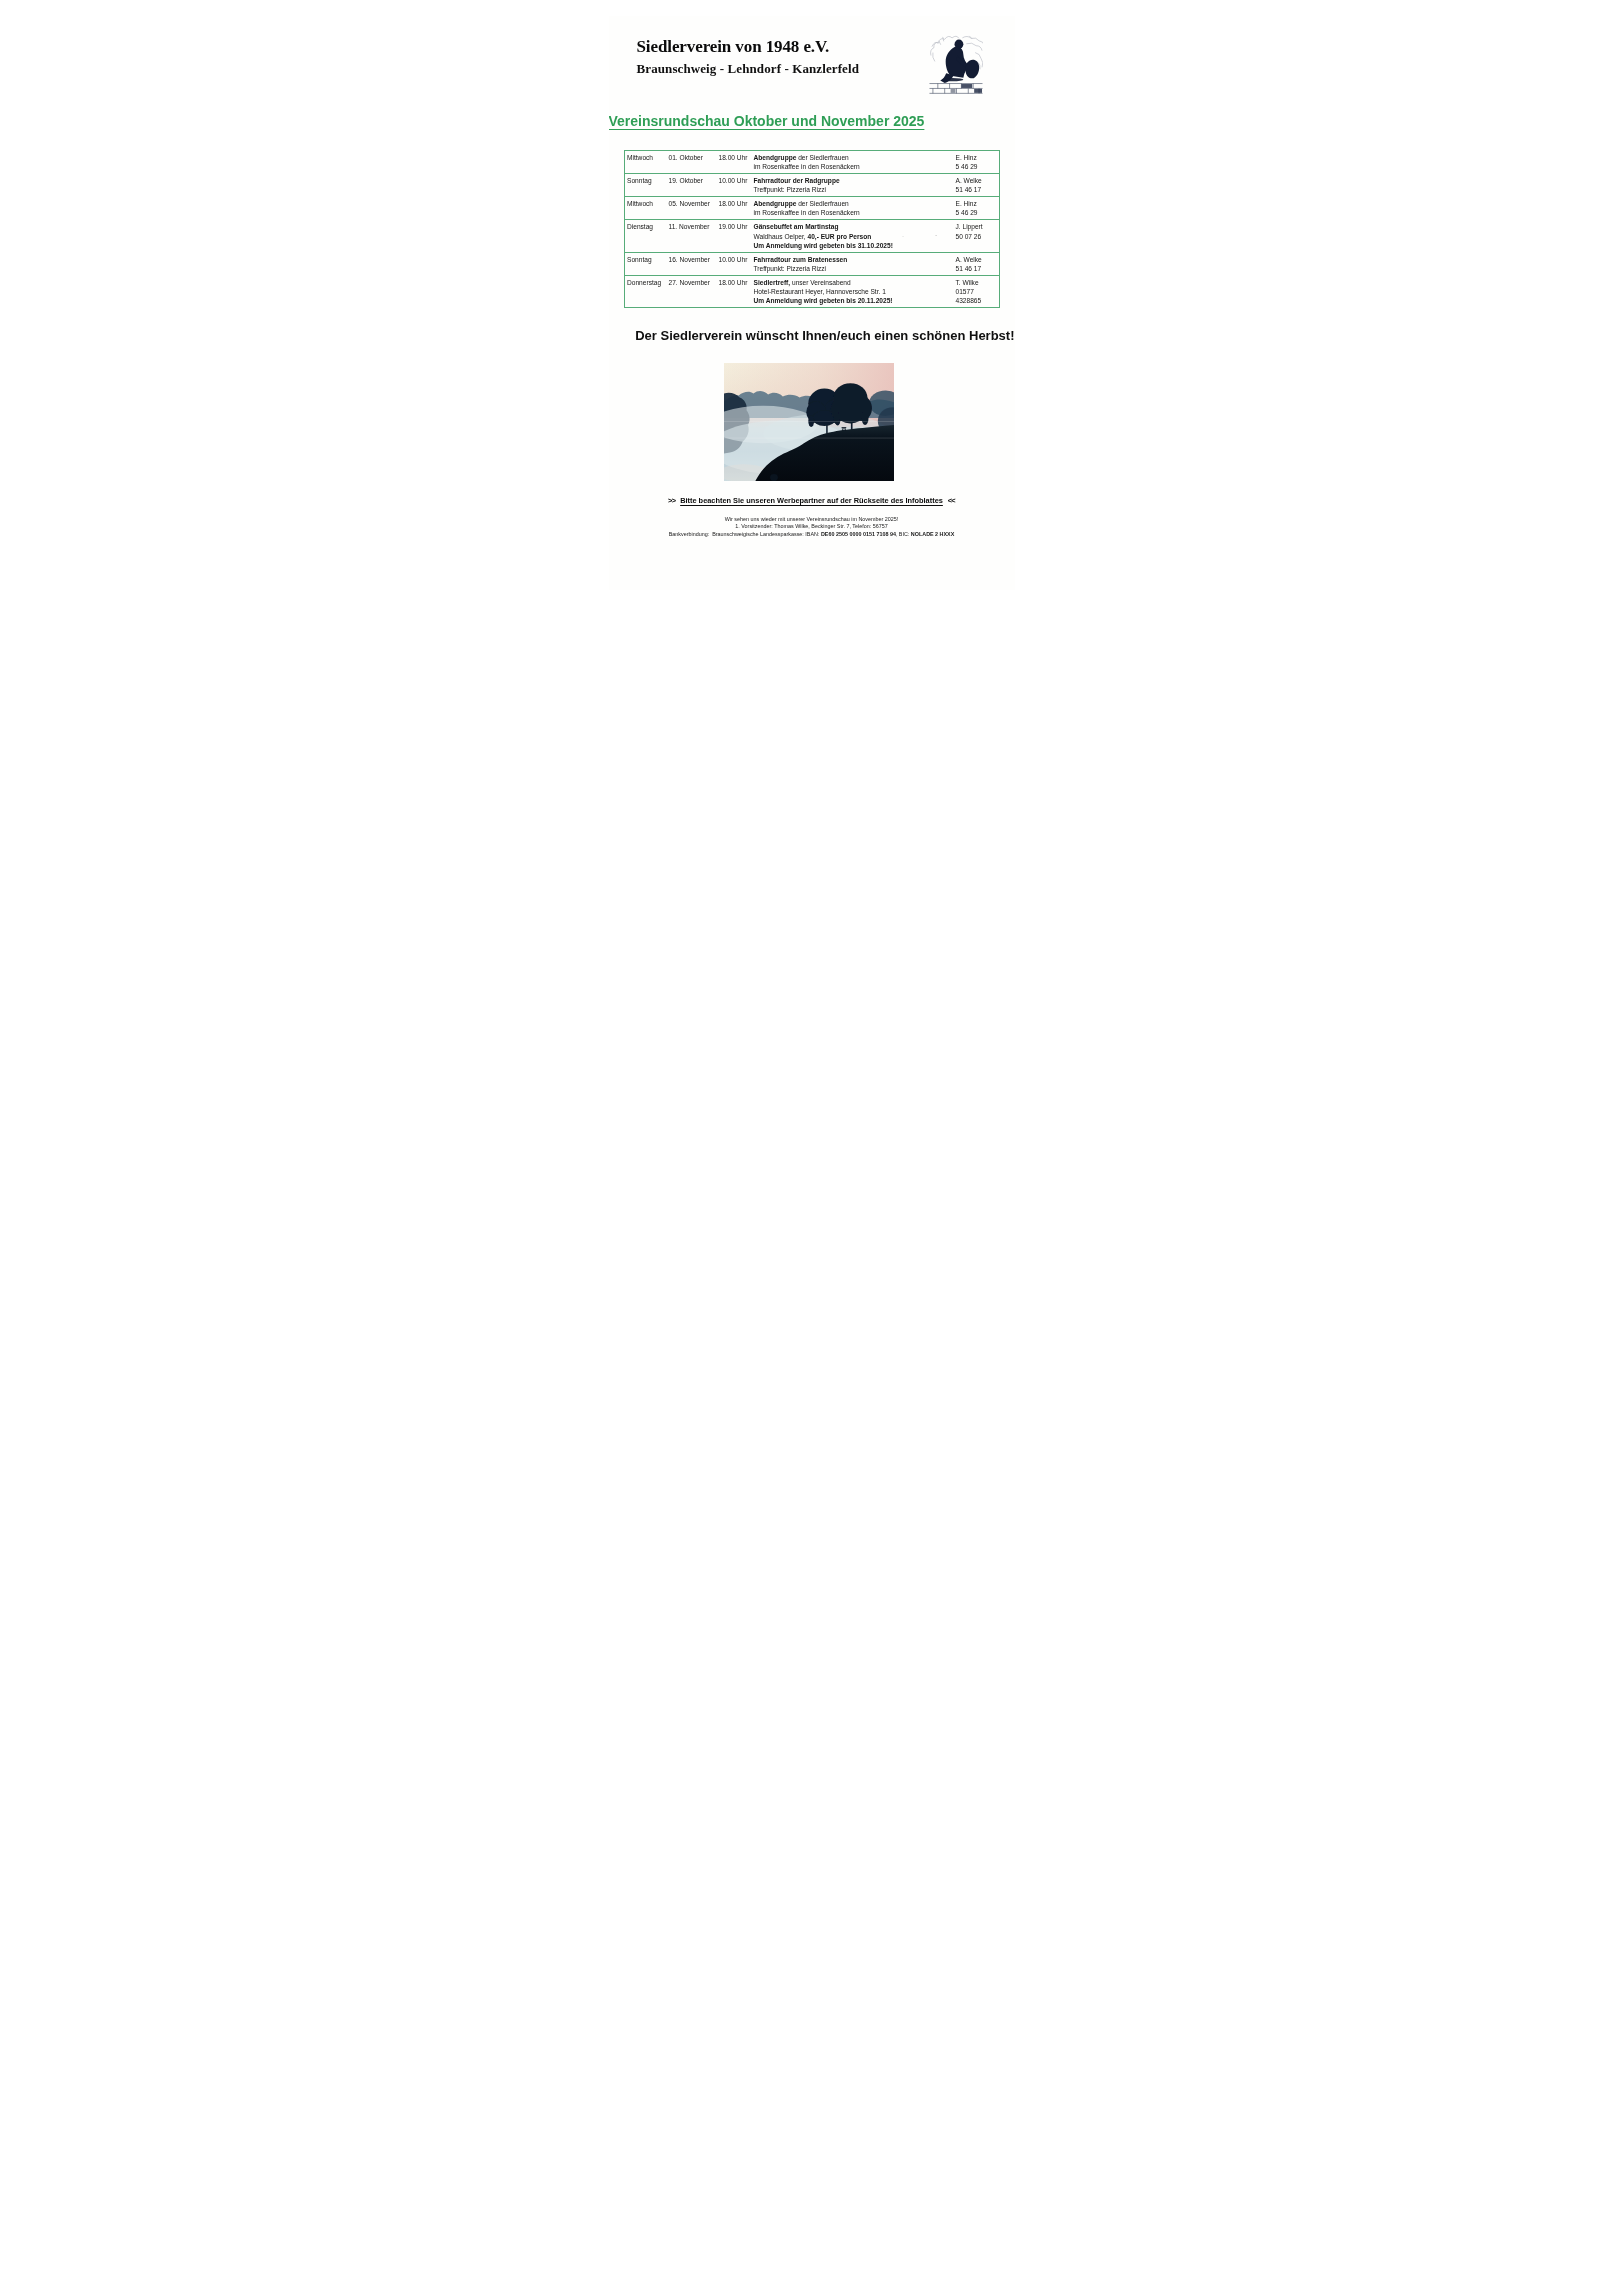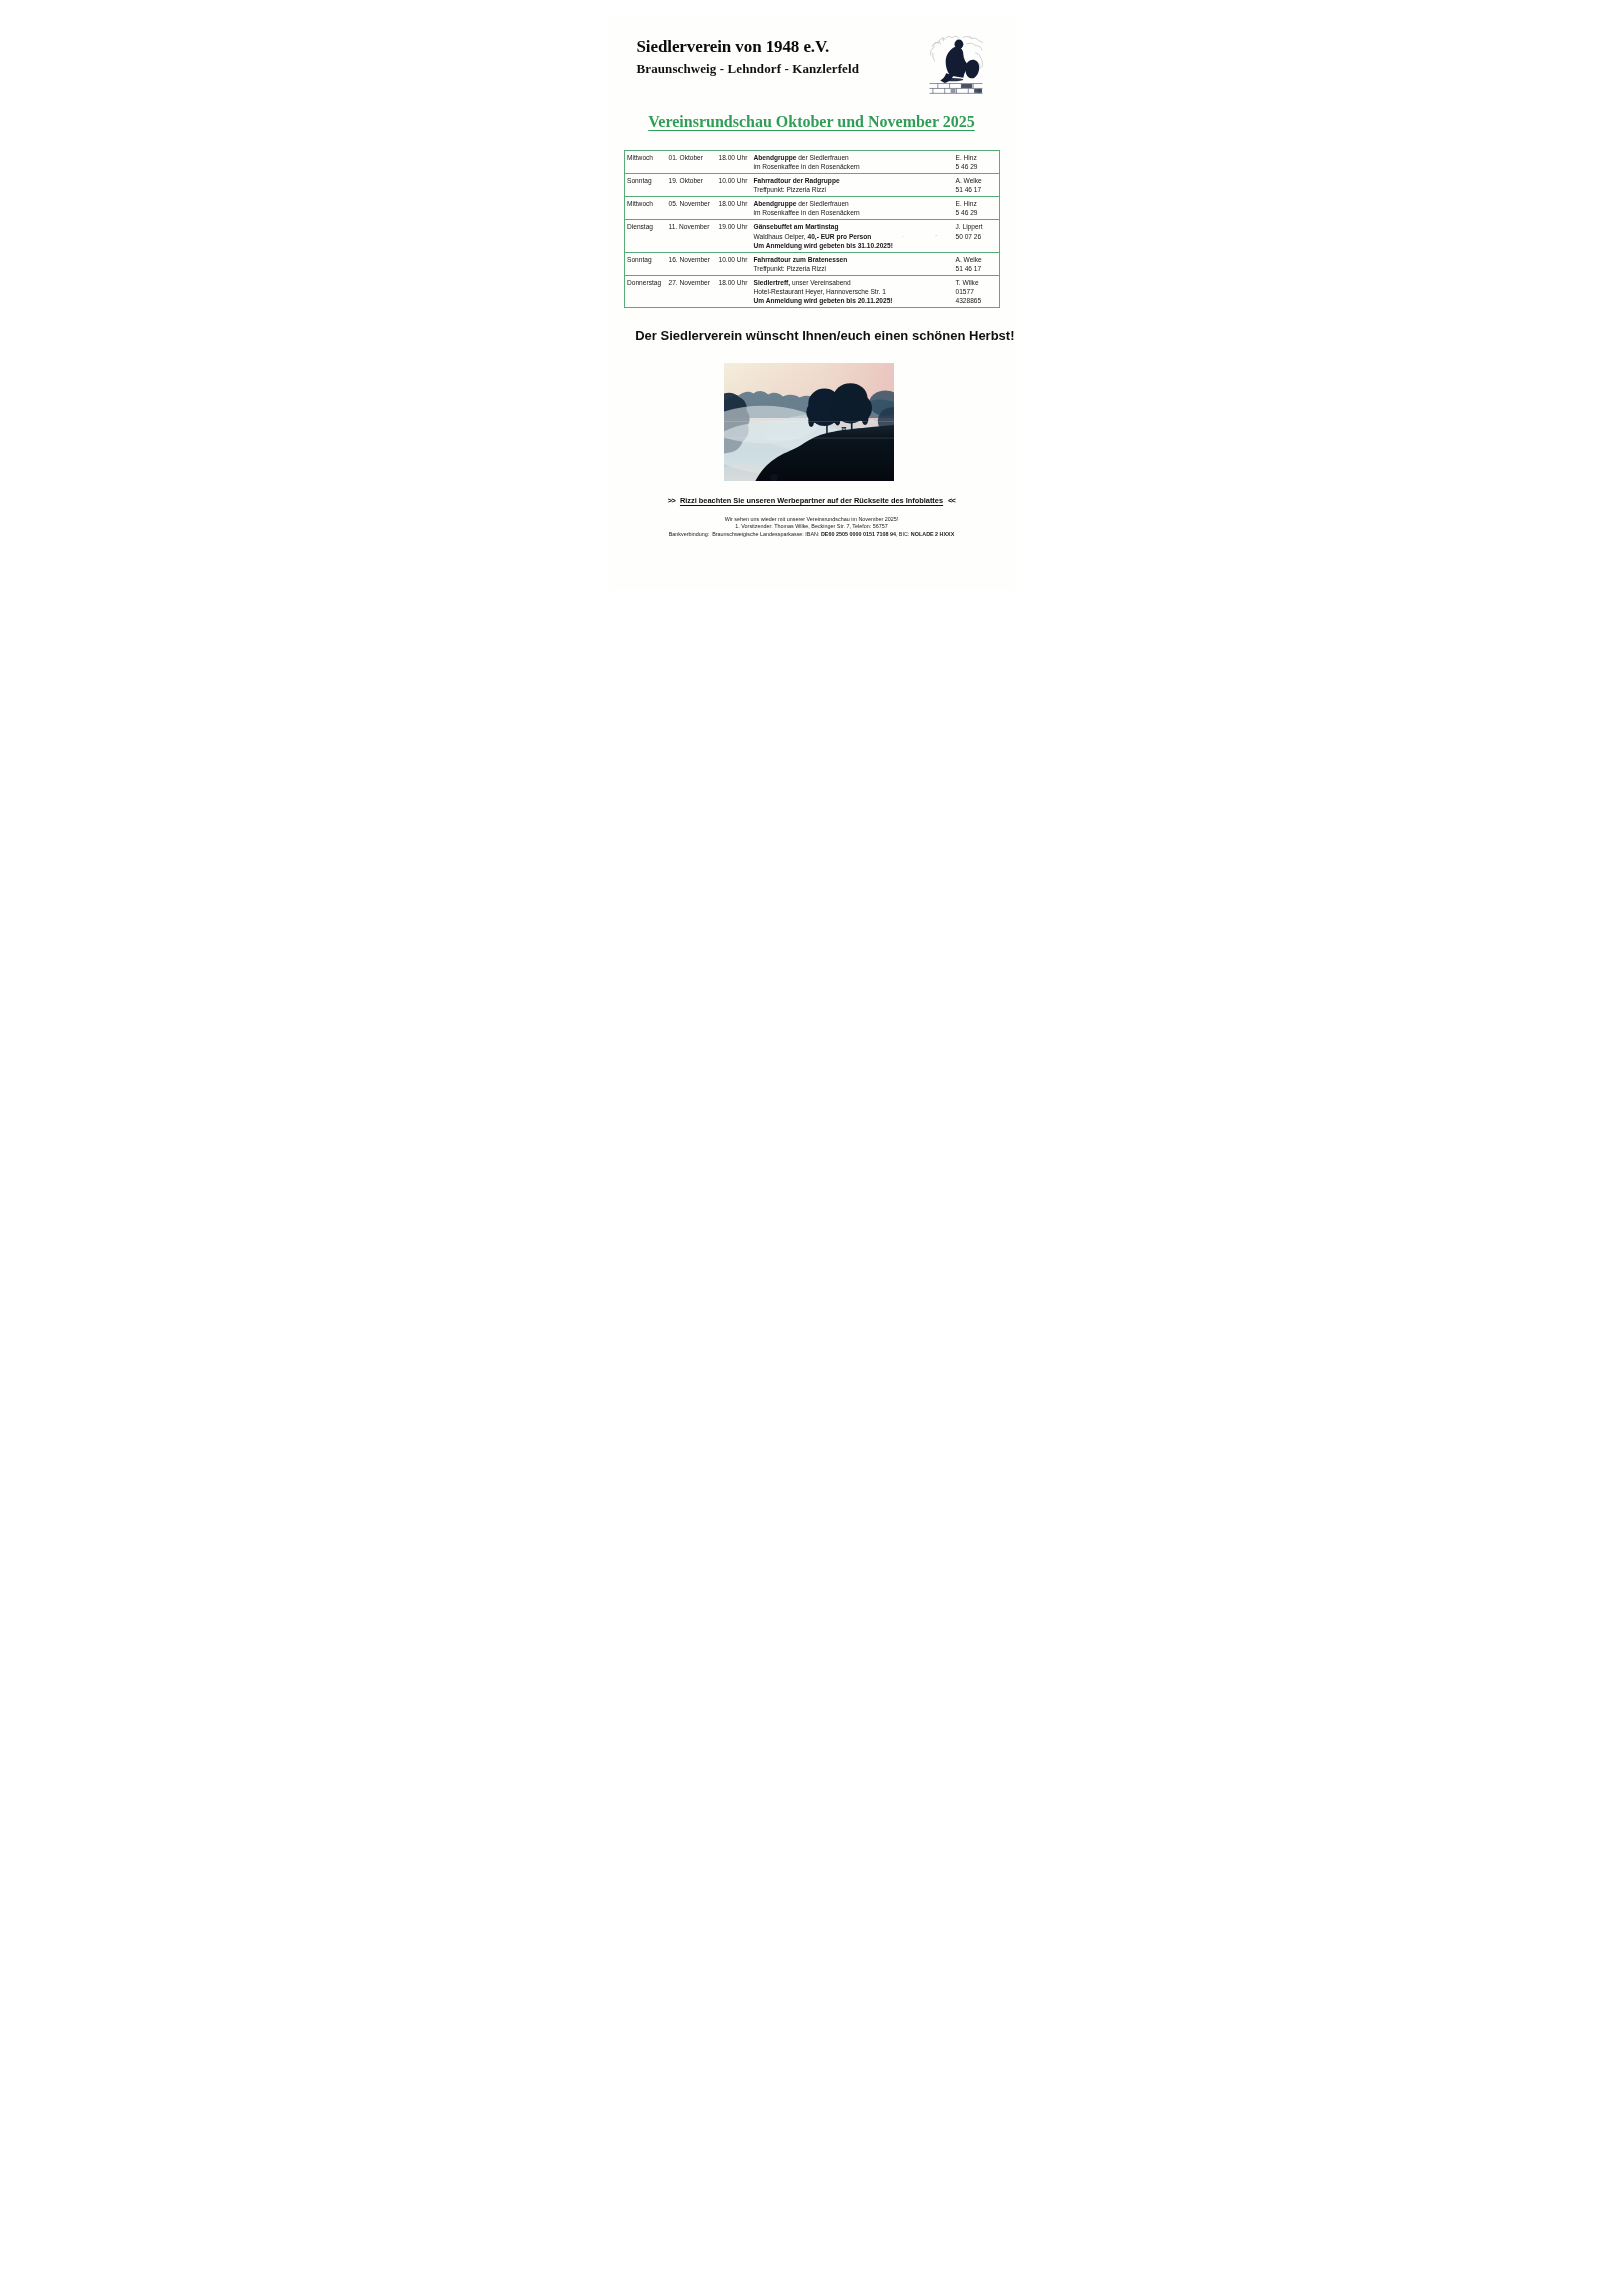--- a/index.html
+++ b/index.html
@@ -26,23 +26,22 @@
   }
   .org-sub{
     position:absolute;left:28px;top:46px;
     font-family:"Liberation Serif",serif;font-weight:700;
     font-size:13px;line-height:1.1;letter-spacing:0.1px;color:#101010;
   }
   .logo{position:absolute;left:319px;top:13.7px;width:56px;height:66px;}
   
   .news-title{
     position:absolute;top:97px;left:0;width:100%;
-    text-align:center;
-    font-family:Liberation Serif, serif;font-weight:700;
-    font-size:16px;color:var(--green);
+    font-family:Liberation Sans, sans-serif;font-weight:700;
+    font-size:14px;color:var(--green);
   }
   .news-title span{
     text-decoration:underline;
     text-decoration-thickness:1.2px;
     text-underline-offset:2.5px;
     text-decoration-skip-ink:none;
   }
   
   .table{
     position:absolute;left:15px;top:134px;width:376px;
@@ -283,21 +282,21 @@
         <rect x="241" y="134.6" width="1.3" height="3.6"></rect>
         <rect x="247.6" y="134.6" width="1.3" height="3.6"></rect>
       </g>
       <ellipse cx="102" cy="233" rx="8" ry="7" fill="#0a141f"></ellipse>
       <rect y="118" width="347" height="1" fill="#ffffff" opacity=".3"></rect>
       <rect y="152" width="347" height="1.2" fill="#ffffff" opacity=".25"></rect>
     </svg>
   </div>
 
   <div class="notice">
-    <span class="mark">&gt;&gt;</span><span class="u">Rizzi beachten Sie unseren Werbepartner auf der Rückseite des Infoblattes</span><span class="mark">&lt;&lt;</span>
+    <span class="mark">&gt;&gt;</span><span class="u">Bitte beachten Sie unseren Werbepartner auf der Rückseite des Infoblattes</span><span class="mark">&lt;&lt;</span>
   </div>
 
   <div class="footer">
     <div>Wir sehen uns wieder mit unserer Vereinsrundschau im November 2025!</div>
     <div>1. Vorsitzender: Thomas Wilke, Beckinger Str. 7, Telefon: 56757</div>
     <div><span>Bankverbindung:&nbsp; Braunschweigische Landessparkasse: IBAN: </span><span class="b">DE60 2505 0000 0151 7108 94</span><span>, BIC: </span><span class="b">NOLADE 2 HXXX</span></div>
   </div>
 
 </div>
 

